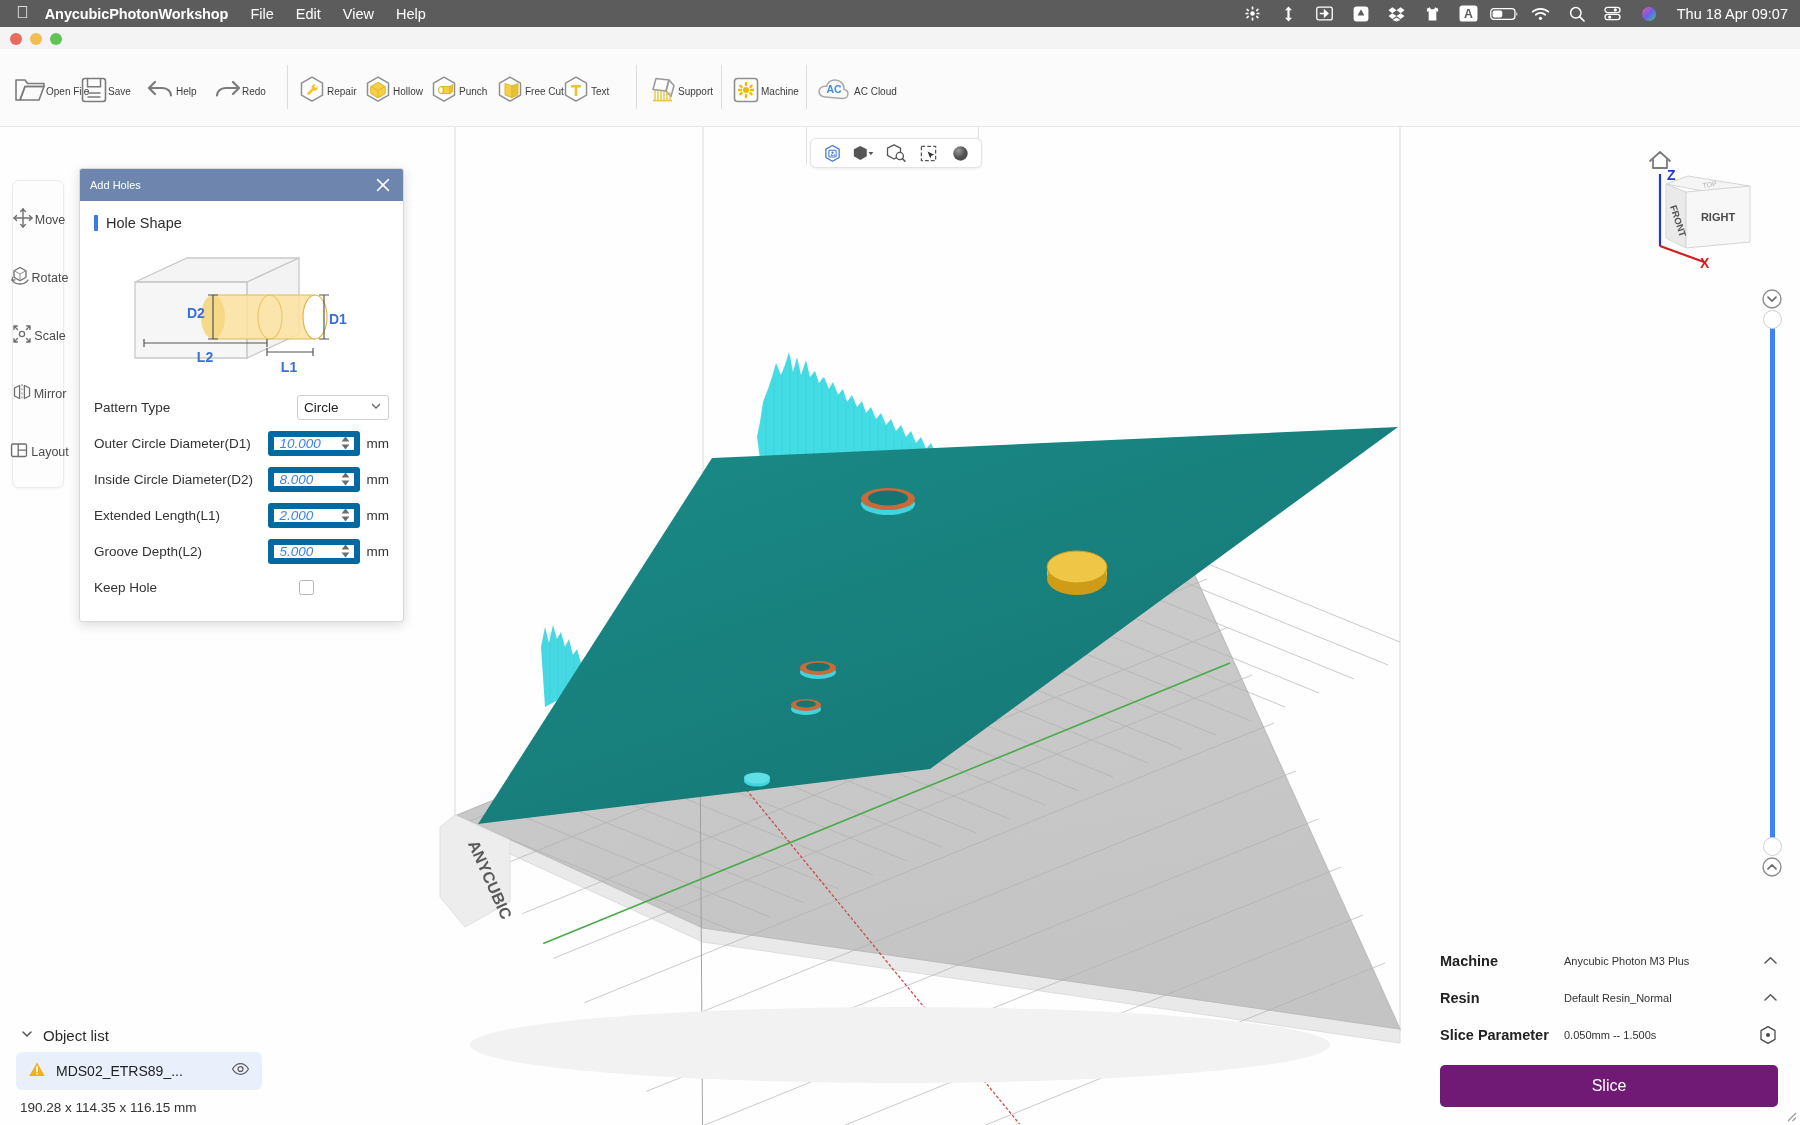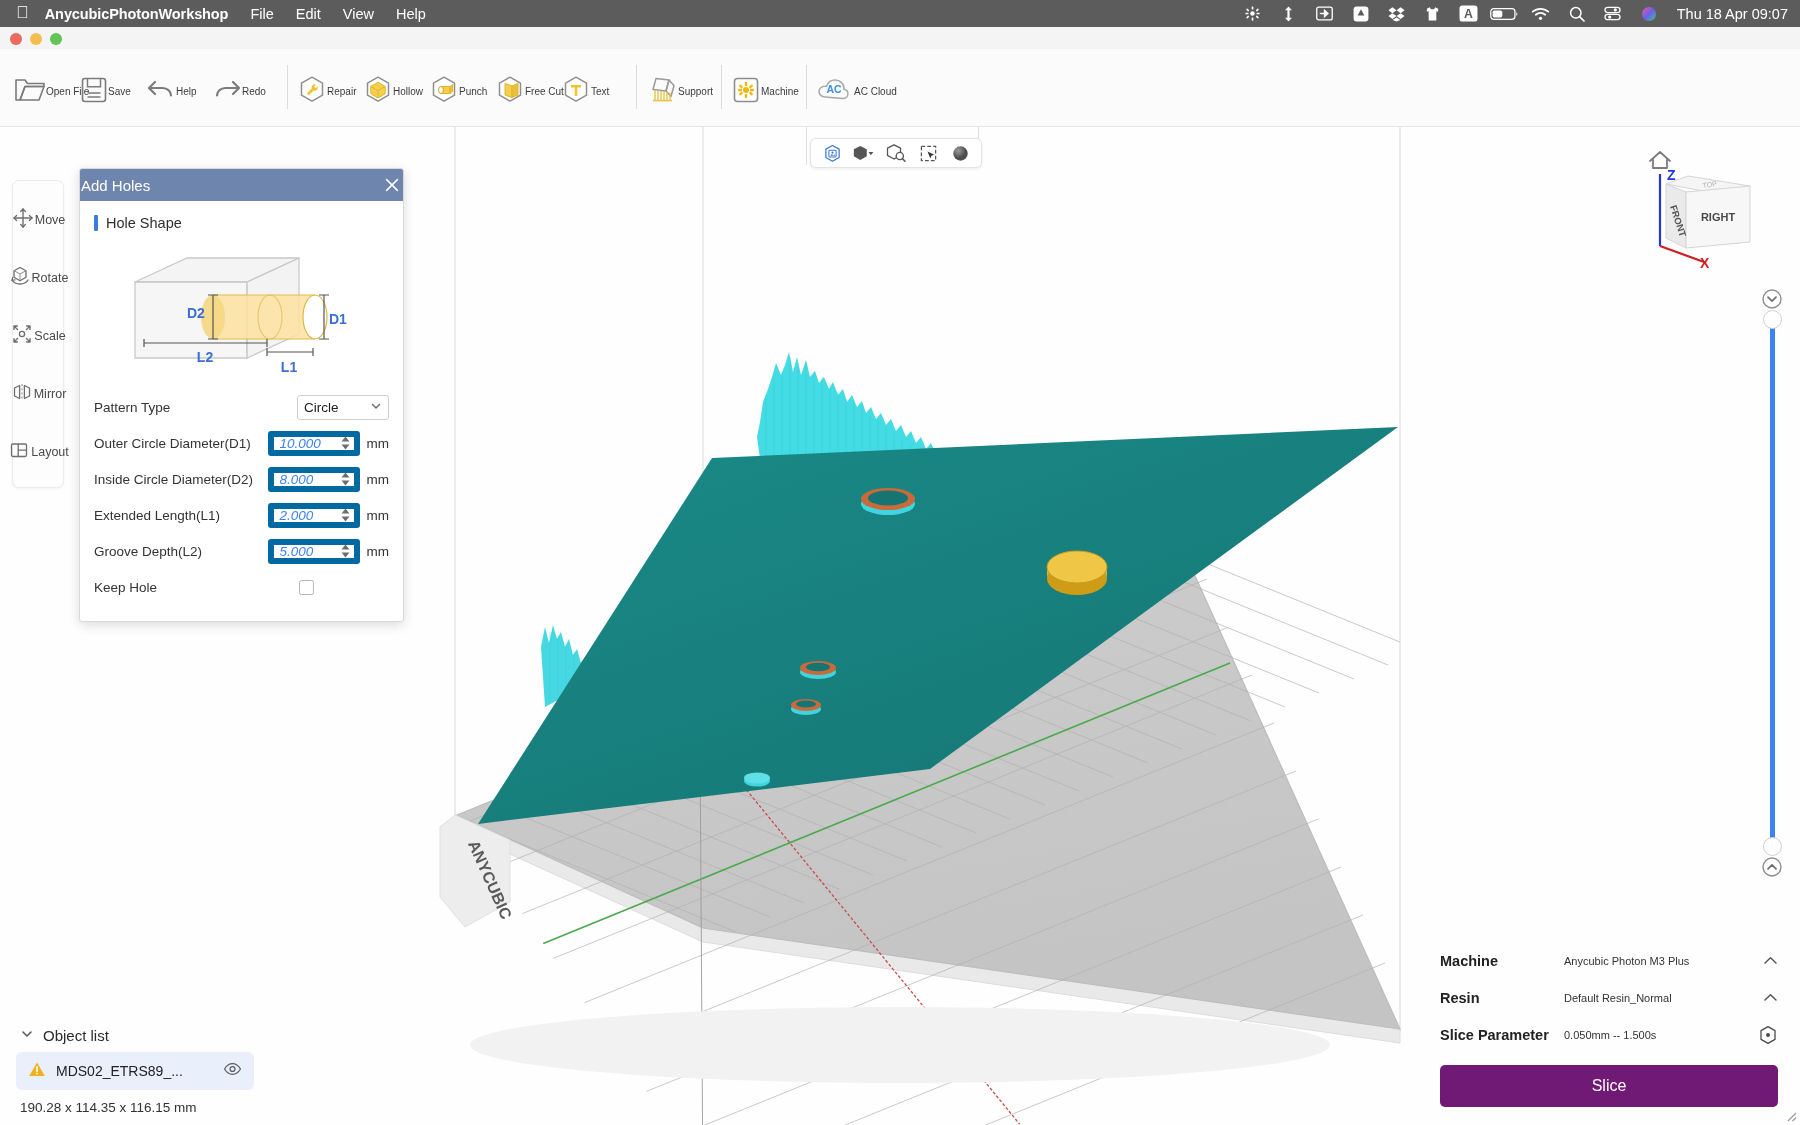--- a/index.html
+++ b/index.html
@@ -89,21 +89,21 @@
 
   
   .dialog {
     position:absolute; left:79px; top:168px; width:325px; z-index:45;
     background:#ffffff; border:1px solid #d8d8d8; border-radius:3px;
     box-shadow:0 3px 12px rgba(0,0,0,0.14);
     overflow:hidden;
   }
   .dlg-head {
     height:32px; background:#6e86ad; display:flex; align-items:center;
-    padding:0 1px; color:#fff; font-size:15px;
+    padding:0 10px; color:#fff; font-size:11px;
   }
   .dlg-head .ttl { flex:1; }
   .dlg-close { width:20px; height:20px; display:flex; align-items:center; justify-content:center; cursor:default;}
   .dlg-body { padding:14px 14px 16px 14px; }
   .sect-title { display:flex; align-items:center; gap:8px; font-size:14.5px; color:#2e2e2e; margin-bottom:4px;}
   .sect-bar { width:4px; height:16px; background:#3b7ddd; border-radius:1px; }
   .hole-img { width:100%; height:140px; display:flex; align-items:center; justify-content:center; margin:6px 0 12px 0;}
   .frow { display:flex; align-items:center; height:36px; }
   .frow .flabel { font-size:13.5px; color:#333; flex:1; white-space:nowrap; }
   .sel {
@@ -114,21 +114,21 @@
   .spin {
     width:92px; height:25px; border:6px solid #0369a1; border-radius:3px; background:#fff;
     display:flex; align-items:center; padding:0 4px 0 6px; font-size:13.5px; color:#3b82f6;font-style:italic;
   }
   .spin .val { flex:1; }
   .spin .arrows { display:flex; flex-direction:column; gap:2px; }
   .unit { font-size:13.5px; color:#333; margin-left:7px; }
   .cbox { width:15px; height:15px; border:1.4px solid #b5b5b5; border-radius:2.5px; background:#fff; margin-left:9px;}
 
   
-  .objlist { position:absolute; left:0px; bottom:0px; width:270px; z-index:35; padding:0 16px 10px 16px; background:transparent;}
+  .objlist { position:absolute; left:8px; bottom:0px; width:270px; z-index:35; padding:0 16px 10px 8px; background:transparent;}
   .ol-head { display:flex; align-items:center; gap:9px; font-size:15px; color:#2b2b2b; margin-bottom:8px; padding-left:4px;}
   .ol-item {
     height:38px; background:#e9f0fb; border-radius:6px; display:flex; align-items:center;
     padding:0 12px; gap:10px;
   }
   .ol-item .nm { flex:1; font-size:14px; color:#222; white-space:nowrap; overflow:hidden;}
   .ol-dims { font-size:13.5px; color:#333; margin-top:10px; padding-left:4px;}
 
   
   .rpanel { position:absolute; right:0; bottom:0; width:378px; z-index:35; padding:0 22px 18px 18px; }

